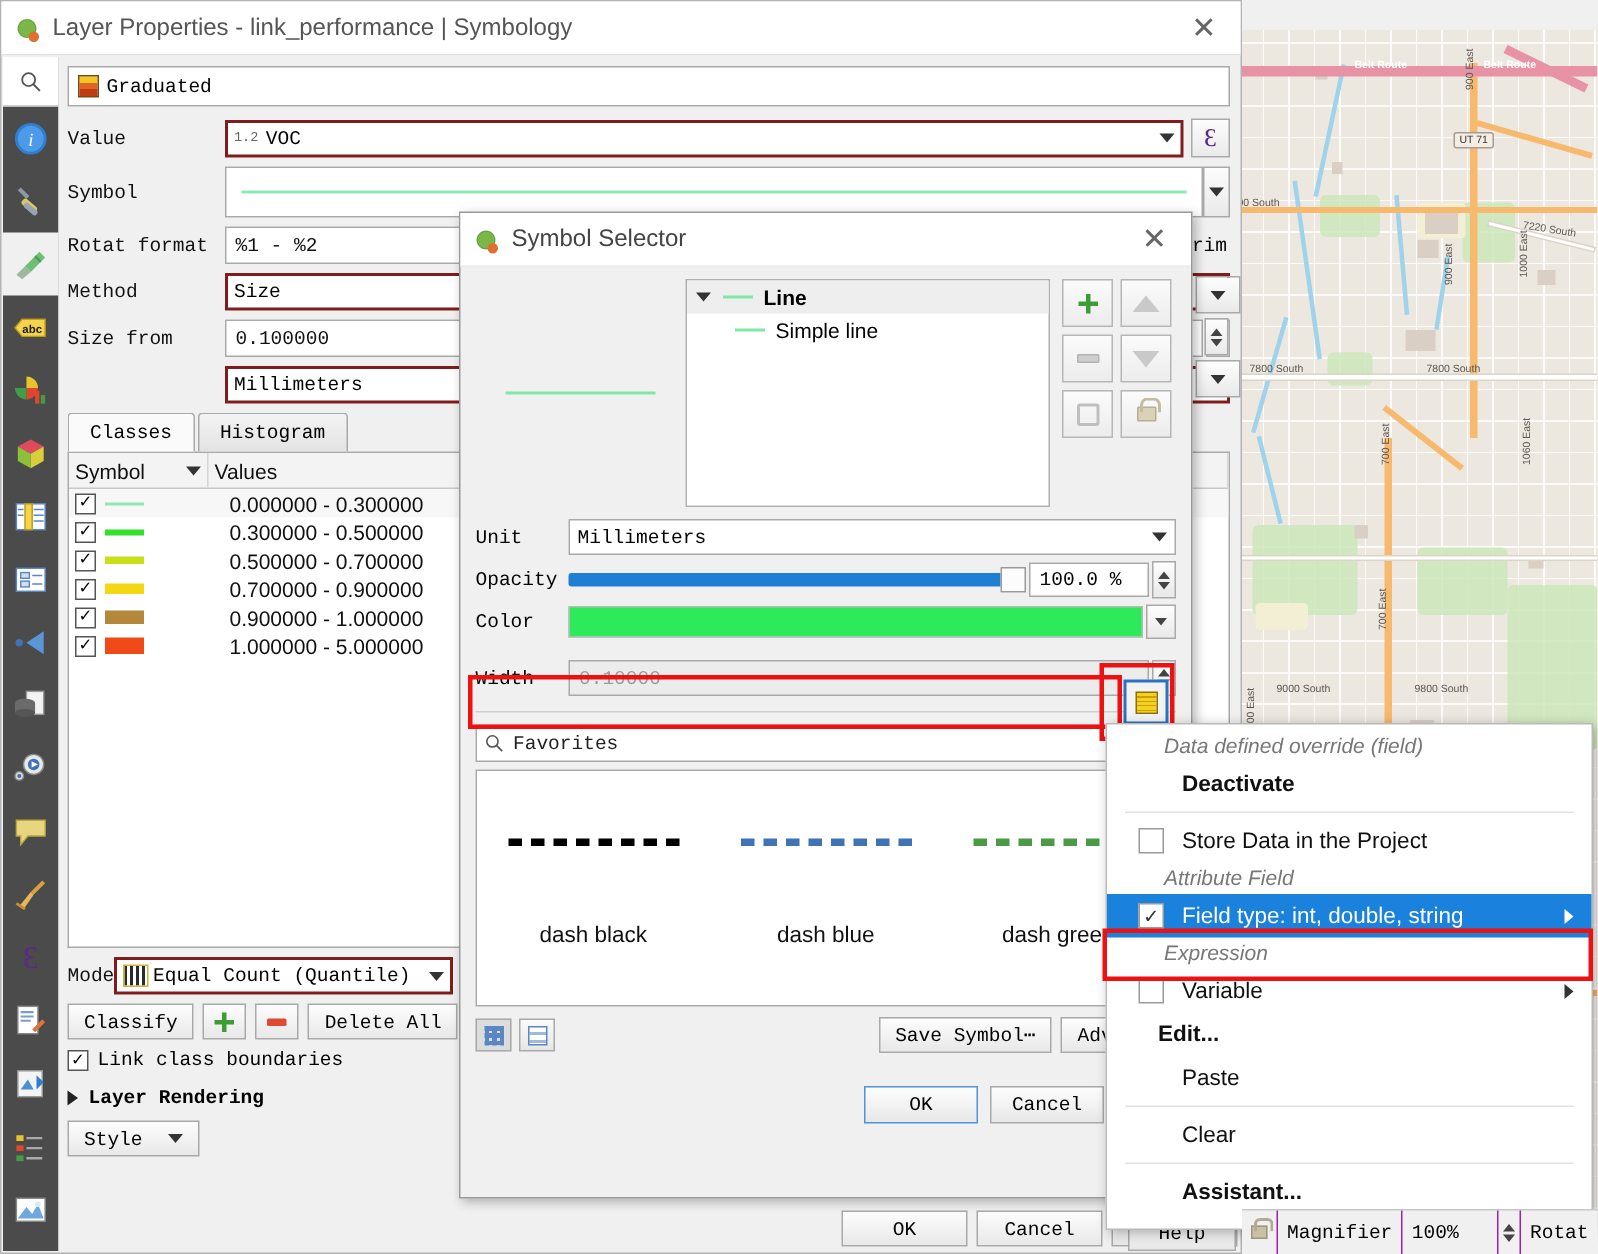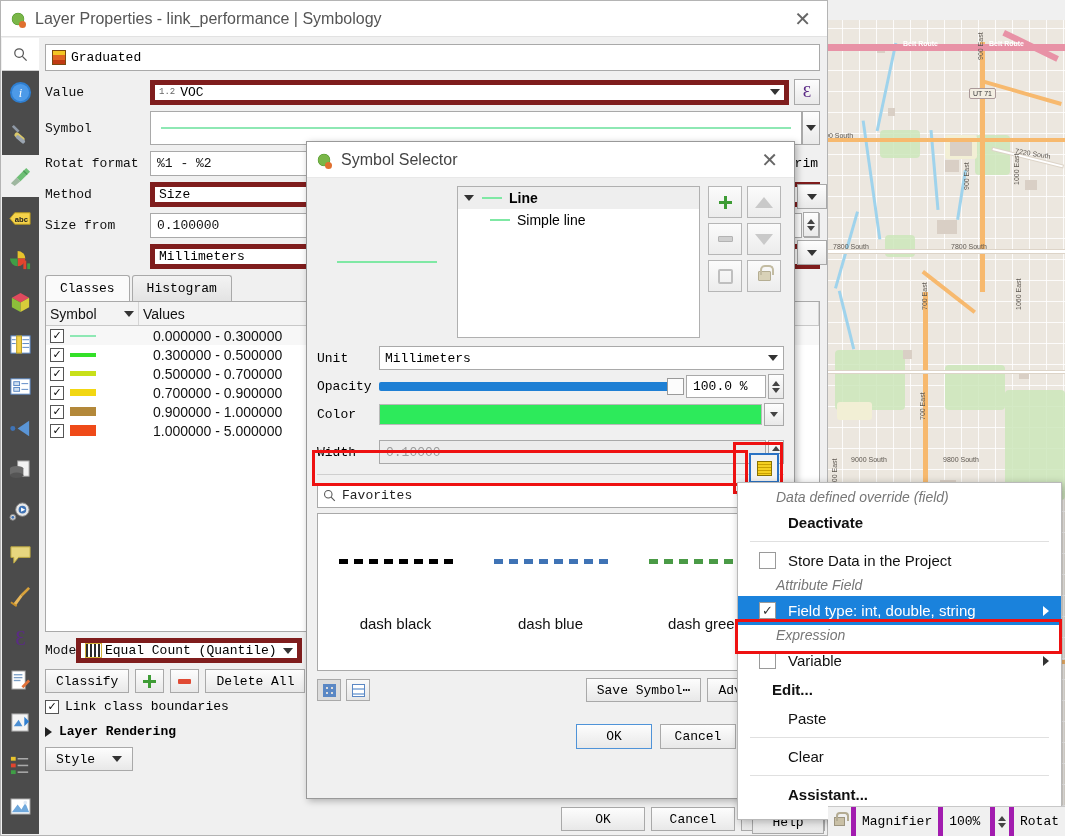--- a/index.html
+++ b/index.html
@@ -91,21 +91,21 @@
     background:#f0f0f0; padding:6px 6px 0 6px;
   }
 
   .row{ display:flex; align-items:center; margin-bottom:6px; }
   .lbl{ width:105px; flex:none; font-size:13px; color:#111; }
   .fld{
     flex:1; height:25px; background:#fff; border:1px solid #a9a9a9;
     display:flex; align-items:center; padding:0 6px; font-size:13px; color:#111;
   }
   .combo{
-    flex:1; height:25px; background:#fff; border:5px solid #7f1d1d;
+    flex:1; height:25px; background:#fff; border:2px solid #7f1d1d;
     display:flex; align-items:center; padding:0 4px; font-size:13px; position:relative;
   }
   .combo .arrow{
     margin-left:auto; width:0;height:0;border-left:5px solid transparent;
     border-right:5px solid transparent;border-top:6px solid #333;
   }
   .btn-sq{
     width:26px;height:26px;border:1px solid #a9a9a9;background:linear-gradient(#fdfdfd,#e9e9e9);
     display:flex;align-items:center;justify-content:center;margin-left:5px;flex:none;
   }
@@ -317,21 +317,21 @@
   #ctx-highlight{
     position:absolute;left:735px;top:619px;width:327px;height:35px;border:3px solid #ee1111;
   }
 
   
   #statusbar{
     position:absolute;left:828px;top:806px;width:237px;height:30px;
     background:#f0f0f0;border-top:1px solid #c8c8c8;display:flex;align-items:center;
     font-size:13px;
   }
-  .sb-cell{ display:flex;align-items:center;padding:0 6px;height:100%;border-right:5px solid #a21caf;}
+  .sb-cell{ display:flex;align-items:center;padding:0 6px;height:100%;border-right:1px solid #a21caf;}
   .lock-s{width:11px;height:9px;background:#c9c0a6;border:1px solid #9d9580;position:relative;}
   .lock-s::before{content:"";position:absolute;left:1px;top:-6px;width:9px;height:7px;border:2px solid #b3ab92;border-bottom:none;border-radius:4px 4px 0 0;}
   #help-btn-lp{
     position:absolute;left:752px;bottom:2px;width:72px;height:24px;border:1px solid #a9a9a9;
     background:linear-gradient(#fdfdfd,#e8e8e8);display:flex;align-items:center;justify-content:center;font-size:13px;
   }
 
   
   .edge-combo{
     position:absolute;width:30px;height:25px;border:1px solid #a9a9a9;background:linear-gradient(#fdfdfd,#e9e9e9);

